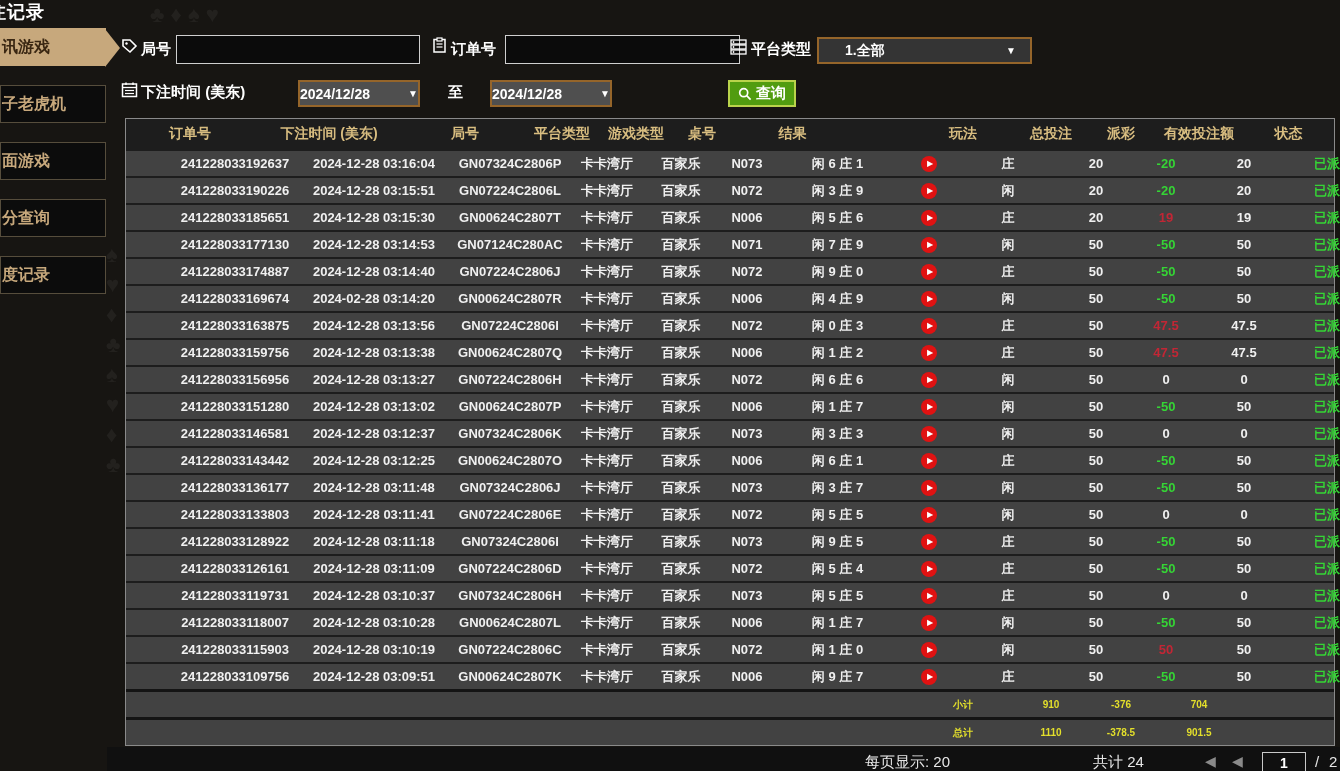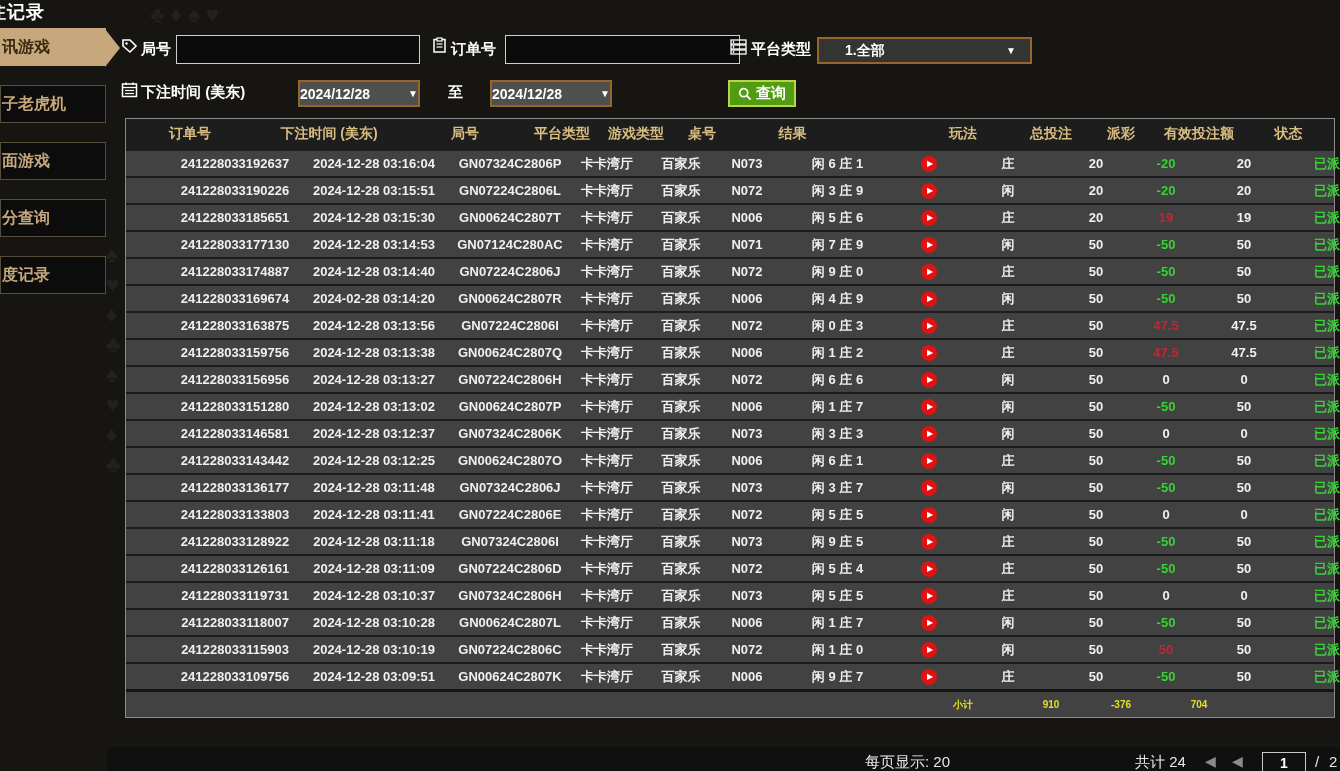--- a/index.html
+++ b/index.html
@@ -581,23 +581,38 @@
       <div></div>
       <div></div>
       <div></div>
       <div></div>
     <div>小计</div>
     <div>910</div>
     <div>-376</div>
     <div>704</div>
     <div></div>
   </div>
+  <div class="trow sumrow">
+    <div></div>
+      <div></div>
+      <div></div>
+      <div></div>
+      <div></div>
+      <div></div>
+      <div></div>
+      <div></div>
+    <div>总计</div>
+    <div>1110</div>
+    <div>-378.5</div>
+    <div>901.5</div>
+    <div></div>
+  </div>
 </div>
 
 <div class="footer">
   <span class="f-item" style="left:758px;">每页显示: 20</span>
-  <span class="f-item" style="left:1028px;">共计 24</span>
+  <span class="f-item" style="left:986px;">共计 24</span>
   <span class="f-item pager-arrow" style="left:1098px;">◀</span>
   <span class="f-item pager-arrow" style="left:1125px;">◀</span>
   <span class="page-box" style="left:1155px;">1</span>
   <span class="f-item" style="left:1208px;">/</span>
   <span class="f-item" style="left:1222px;">2</span>
 </div>
 
 </body></html>

